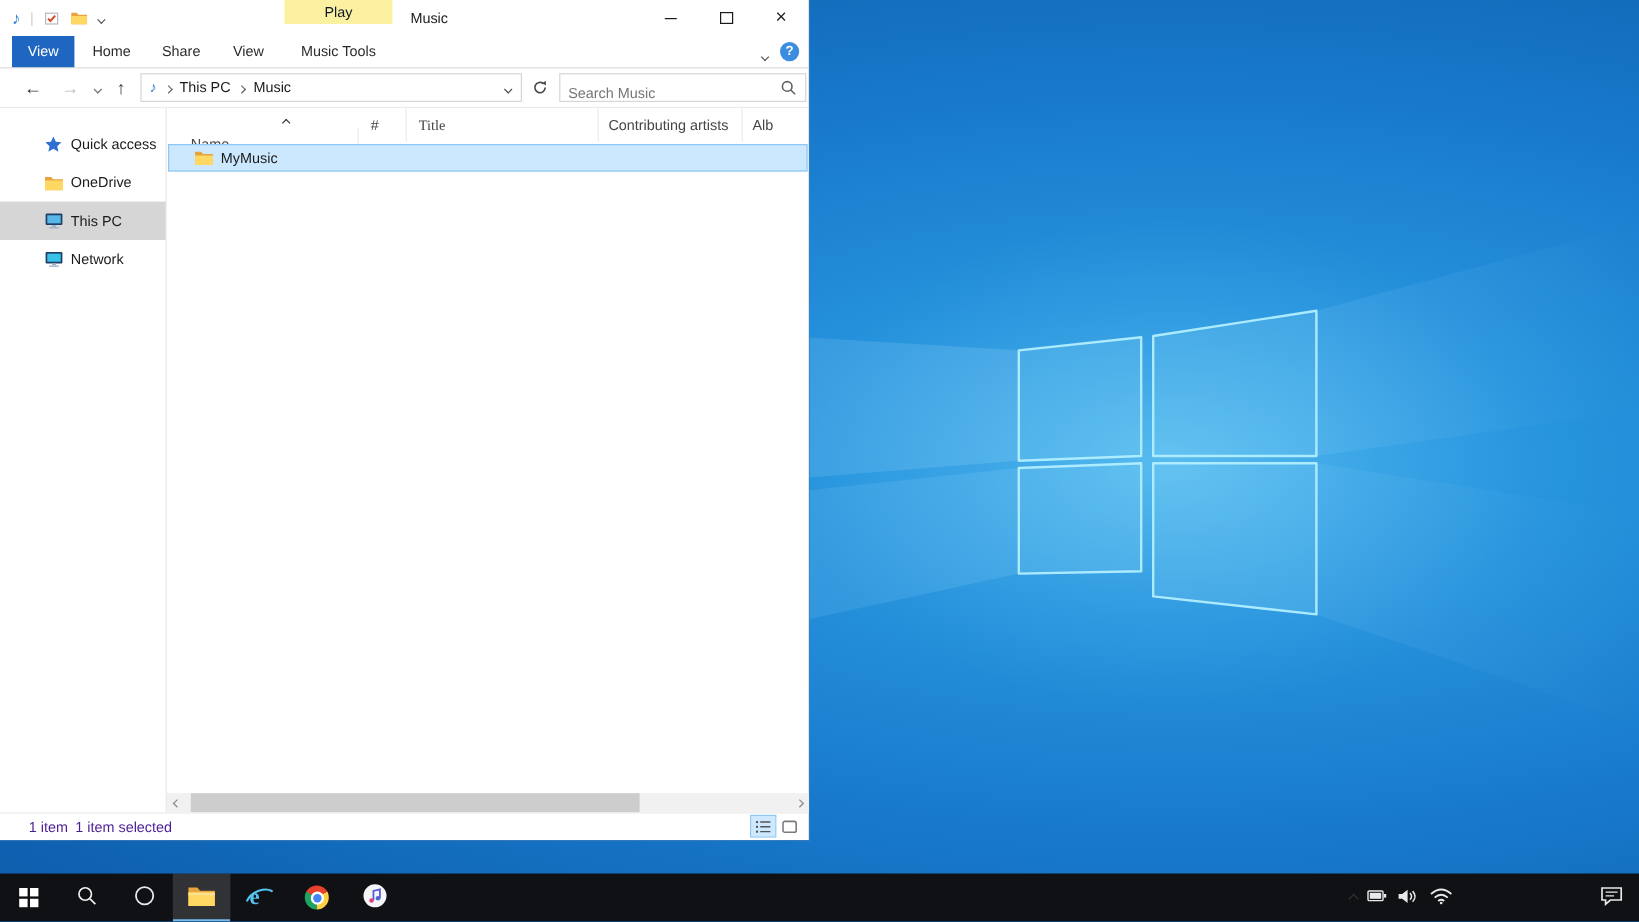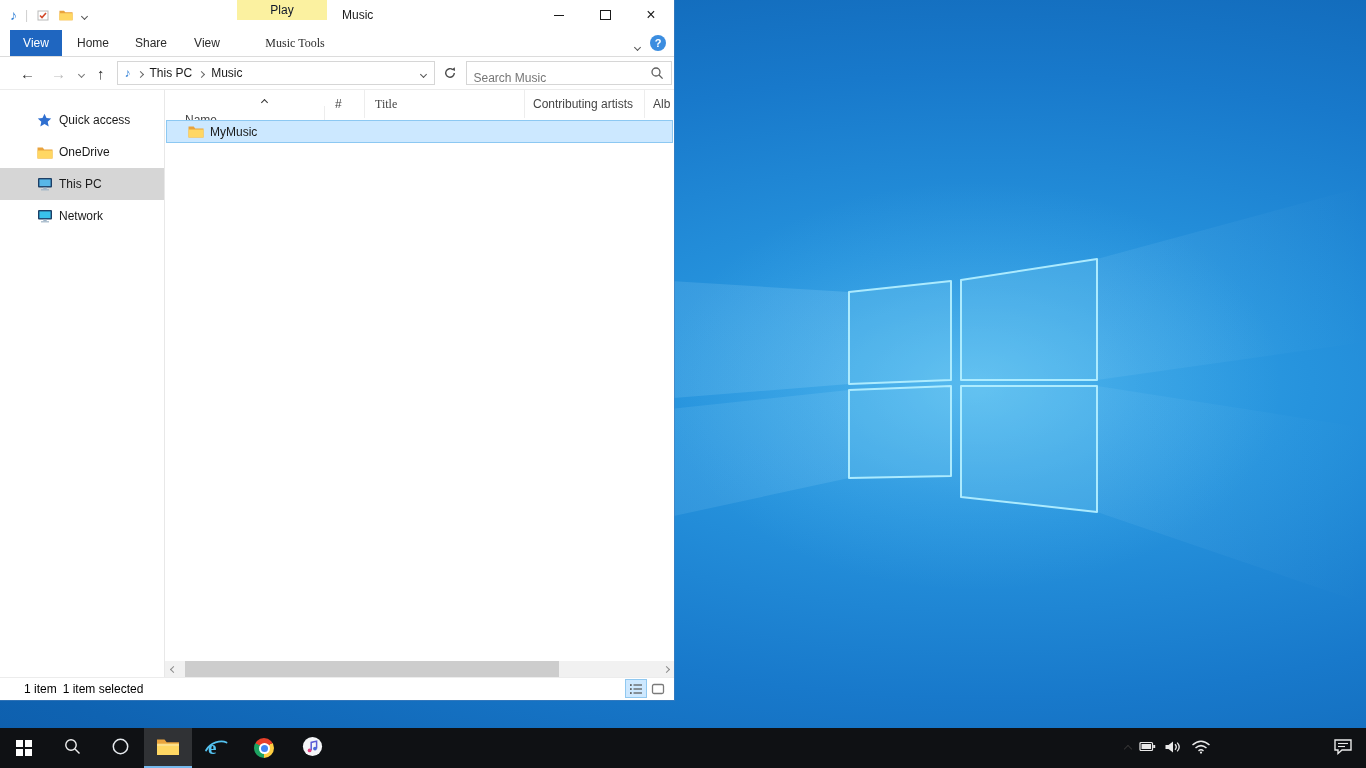--- a/index.html
+++ b/index.html
@@ -28,21 +28,21 @@
   .ctrl{width:46px;display:flex;align-items:center;justify-content:center;color:#1a1a1a;cursor:default;}
   .min-glyph{display:inline-block;width:10px;border-top:1.2px solid #1a1a1a;}
   .max-glyph{display:inline-block;width:9px;height:8px;border:1.1px solid #1a1a1a;}
   .close-glyph{font-size:16px;line-height:1;}
 
   .tabrow{height:26px;position:relative;border-bottom:1px solid #dcdcdc;flex:0 0 auto;}
   .file-tab{position:absolute;left:10px;top:0;width:52px;height:26px;background:var(--file-tab,#1f66c0);
     color:#fff;display:flex;align-items:center;justify-content:center;}
   .tab{position:absolute;top:0;height:26px;display:flex;align-items:center;justify-content:center;color:#2b2b2b;}
   .tab-home{left:70px;width:46px;} .tab-share{left:128px;width:46px;}
-  .tab-view{left:184px;width:46px;} .tab-mtools{left:250px;width:90px;font-family:Liberation Serif, serif;}
+  .tab-view{left:184px;width:46px;} .tab-mtools{left:237px;width:90px;}
   .ribbon-chev{position:absolute;right:34px;top:9px;color:#555;}
   .help-btn{position:absolute;right:8px;top:5px;width:16px;height:16px;border-radius:50%;
     background:#3b8de0;color:#fff;font-size:11px;font-weight:bold;display:flex;align-items:center;justify-content:center;}
 
   .addressrow{height:32px;display:flex;align-items:center;border-bottom:1px solid #ececec;flex:0 0 auto;}
   .nav-arrow{font-size:15px;line-height:1;}
   .back{margin-left:20px;color:#333;}
   .fwd{margin-left:16px;color:#bcbcbc;}
   .fwd-chev{margin-left:13px;color:#777;}
   .up{margin-left:13px;color:#333;}
@@ -54,21 +54,21 @@
   .crumb-drop{position:absolute;right:8px;color:#555;}
   .refresh{margin-left:8px;display:flex;align-items:center;}
   .search-box{margin-left:9px;width:206px;height:24px;border:1px solid #d6d6d6;background:#fff;
     display:flex;align-items:center;box-sizing:border-box;}
   .search-box input{flex:1;border:none;outline:none;padding:0 4px 0 7px;
     font:12px "Liberation Sans",sans-serif;color:#222;background:transparent;min-width:0;margin-top:10px;}
   .search-box input::placeholder{color:#767676;}
   .mag{margin-right:7px;display:flex;align-items:center;}
 
   .win-body{flex:1;position:relative;display:flex;min-height:0;}
-  .navpane{width:165px;flex:0 0 auto;border-right:1px solid #e8e8e8;padding-top:14px;box-sizing:border-box;}
+  .navpane{width:139px;flex:0 0 auto;border-right:1px solid #e8e8e8;padding-top:14px;box-sizing:border-box;}
   .nav-item{height:32px;display:flex;align-items:center;color:#1a1a1a;padding-left:37px;}
   .nav-item .nico{width:17px;display:flex;align-items:center;margin-right:5px;flex:0 0 auto;}
   .nav-item.selected{background:var(--nav-selected,#d6d6d6);}
 
   .main{flex:1;position:relative;min-width:0;}
   .hdr{position:absolute;top:0;height:28px;display:flex;align-items:center;color:#454545;
     border-right:1px solid #ededed;box-sizing:border-box;}
   .hdr-name{left:0;width:160px;padding-left:20px;margin-top:16px;}
   .hdr-num{left:160px;width:40px;padding-left:10px;}
   .hdr-title{left:200px;width:160px;padding-left:10px;font-family:Liberation Serif, serif;}
@@ -82,21 +82,21 @@
   .file-row .fico{margin-left:21px;display:flex;align-items:center;}
   .file-row .fname{margin-left:6px;}
 
   .hscroll{position:absolute;left:0;right:0;bottom:0;height:16px;background:#f1f1f1;}
   .hs-arrow{position:absolute;top:0;width:16px;height:16px;display:flex;align-items:center;
     justify-content:center;color:#8a8a8a;}
   .hs-left{left:0;} .hs-right{right:0;}
   .hs-thumb{position:absolute;left:20px;top:0;width:374px;height:16px;background:#cdcdcd;}
 
   .statusbar{height:22px;flex:0 0 auto;border-top:1px solid #ececec;display:flex;align-items:center;
-    color:#000000;position:relative;}
+    color:#4c1d95;position:relative;}
   .sb-count{margin-left:24px;}
   .sb-sel{margin-left:6px;}
   .view-toggles{position:absolute;right:6px;top:2px;display:flex;gap:2px;}
   .vt{width:20px;height:17px;display:flex;align-items:center;justify-content:center;}
   .vt.active{background:#cde8ff;outline:1px solid #90c8f0;}
 
   
   .chv{display:inline-block;width:5px;height:5px;border-right:1.3px solid currentColor;
     border-bottom:1.3px solid currentColor;}
   .chv.down{transform:rotate(45deg);}

